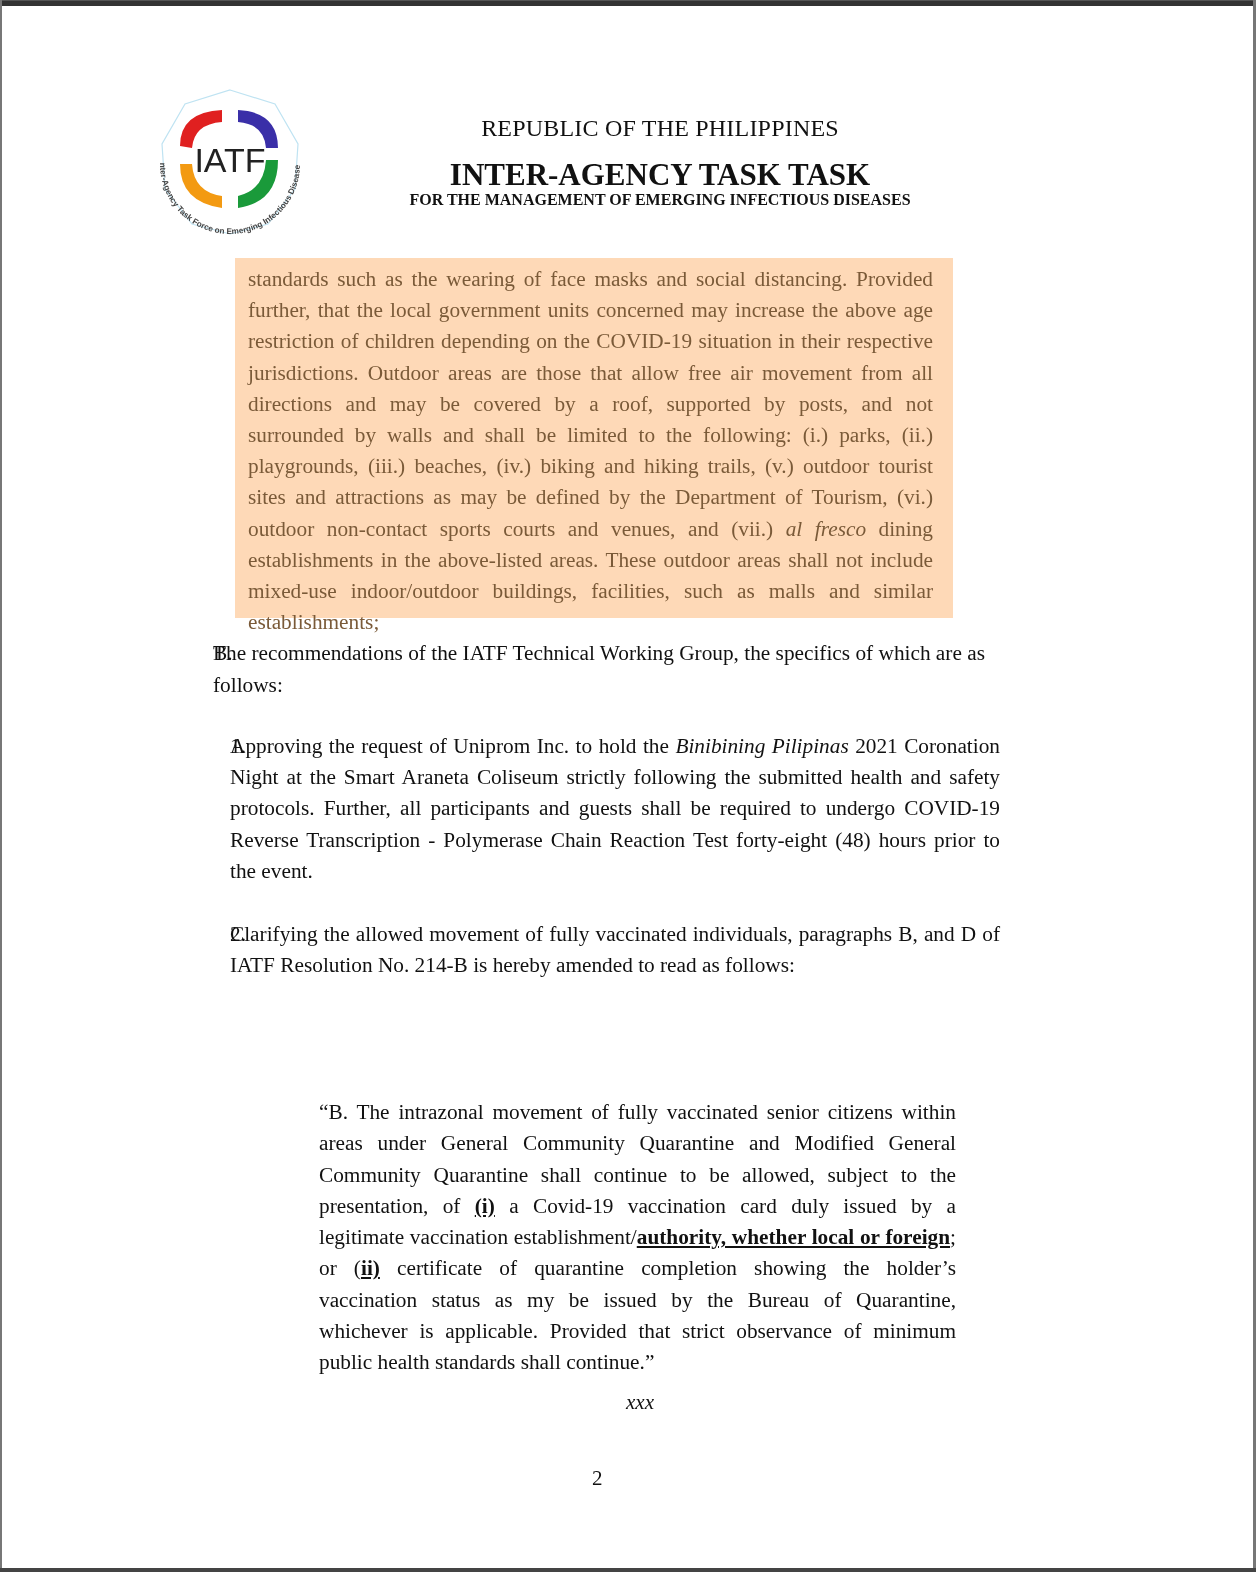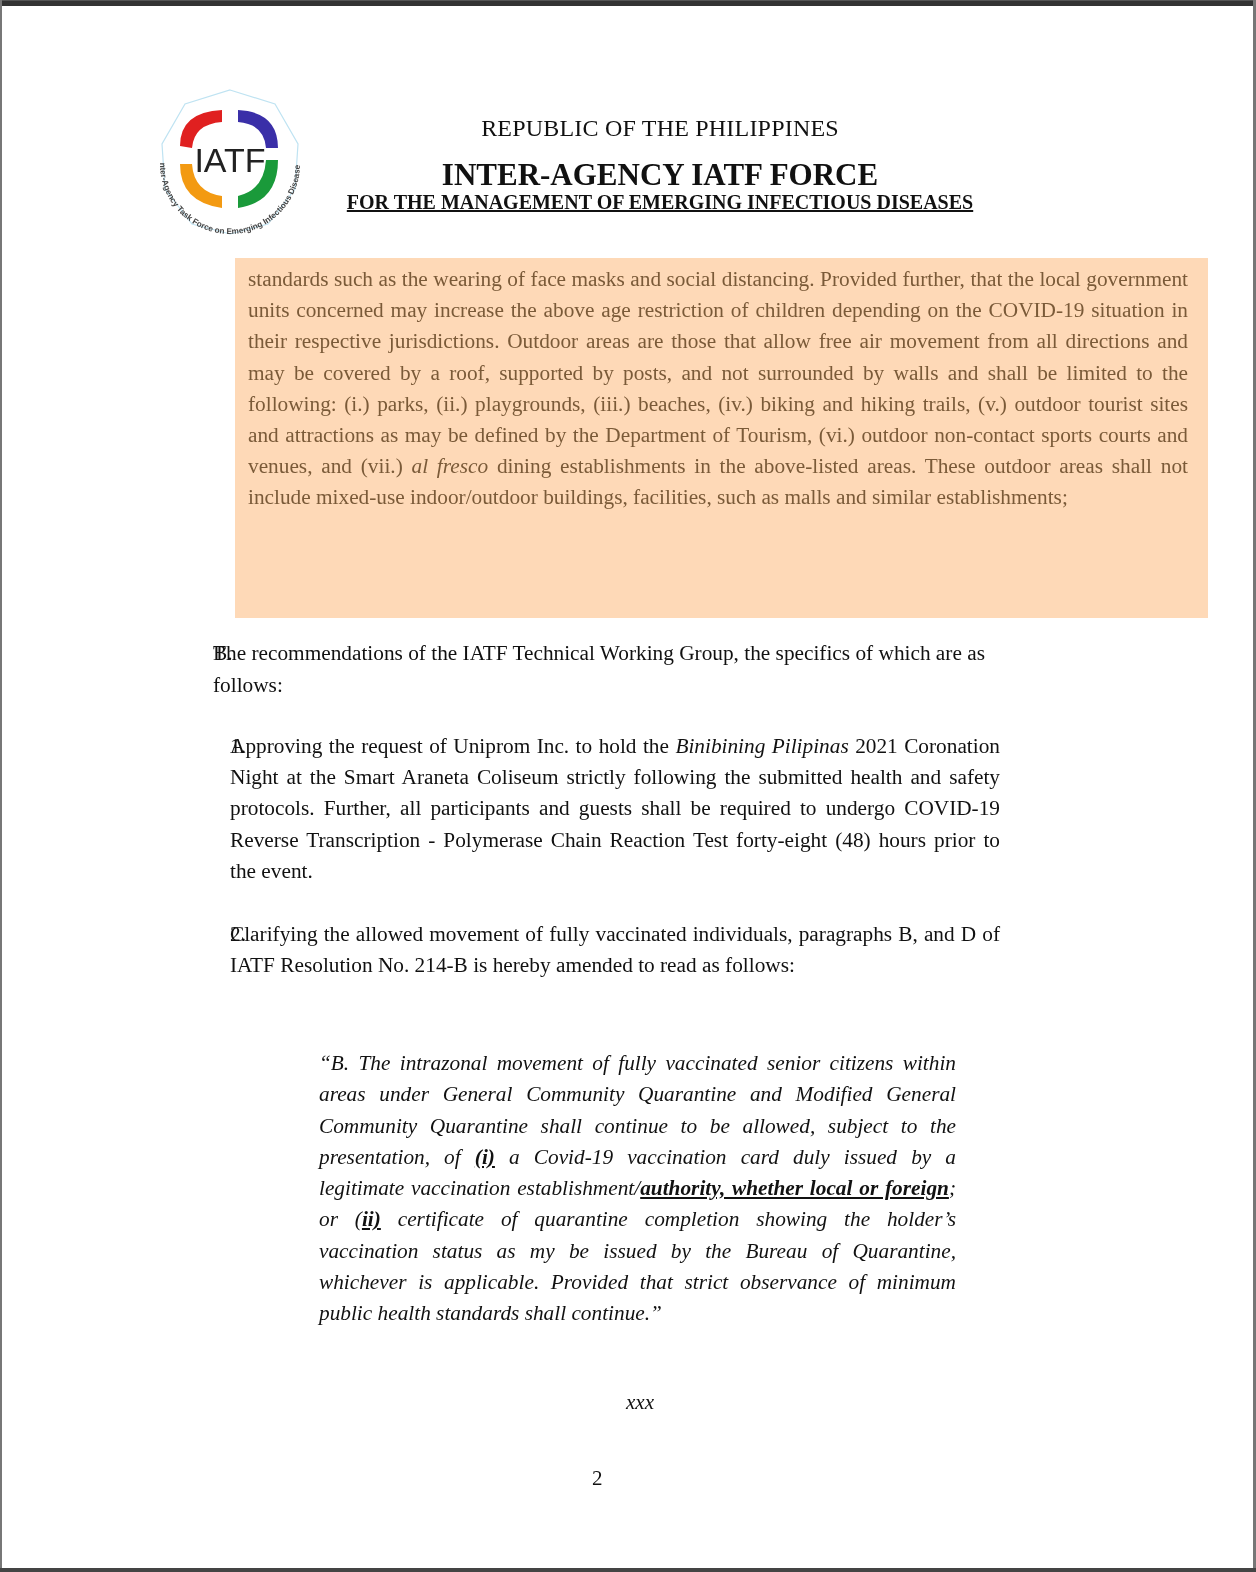--- a/index.html
+++ b/index.html
@@ -12,42 +12,42 @@
     .frame-top { position: absolute; left: 0; top: 0; width: 1256px; height: 6px; background: #333333; border-top: 1px solid #555; box-sizing: border-box; }
     .frame-left { position: absolute; left: 0; top: 0; width: 2px; height: 1572px; background: #777; }
     .frame-right { position: absolute; right: 0; top: 0; width: 3px; height: 1572px; background: #777; }
     .frame-bottom { position: absolute; left: 0; bottom: 0; width: 1256px; height: 4px; background: #444; }
 
     .logo { position: absolute; left: 150px; top: 84px; width: 160px; height: 160px; }
 
     .hdr { position: absolute; left: 300px; top: 116px; width: 720px; text-align: center; line-height: 1; }
     .hdr .l1 { font-size: 24px; letter-spacing: 0.2px; margin-bottom: 19px; }
     .hdr .l2 { font-size: 31px; font-weight: bold; margin-bottom: 2px; }
-    .hdr .l3 { font-size: 20px; font-weight: bold; text-decoration: underline; }
+    .hdr .l3 { font-size: 16px; font-weight: bold; }
 
     .highlight {
-      position: absolute; left: 235px; top: 258px; width: 973px; height: 360px;
+      position: absolute; left: 235px; top: 258px; width: 718px; height: 360px;
       background: #fed9b7; box-sizing: border-box; padding: 6px 20px 0 13px;
     }
     .highlight p {
       margin: 0; font-size: 21.3px; line-height: 31.2px; color: #7a5a38;
       text-align: justify;
     }
 
     .secB { position: absolute; left: 213px; top: 637px; width: 840px; font-size: 21.3px; line-height: 32px; }
     .secB .letter { position: absolute; left: 0; top: 0; }
     .secB .txt { }
 
     .item { position: absolute; left: 230px; width: 770px; font-size: 21.3px; line-height: 31.2px; }
     .item .num { position: absolute; left: 0; top: 0; }
     .item .txt { text-align: justify; }
     .item1 { top: 731px; }
     .item2 { top: 919px; }
 
-    .quote { position: absolute; left: 319px; top: 1048px; width: 637px; font-size: 21.3px; line-height: 31.3px; font-style: italic; text-align: justify; }
+    .quote { position: absolute; left: 319px; top: 1097px; width: 637px; font-size: 21.3px; line-height: 31.3px; text-align: justify; }
     .quote .bu { font-weight: bold; text-decoration: underline; }
 
     .xxx { position: absolute; left: 0; width: 1256px; top: 1390px; text-align: center; font-size: 21px; font-style: italic; padding-left: 24px; box-sizing: border-box; }
     .pagenum { position: absolute; left: 592px; top: 1466px; font-size: 21px; }
   </style>
 </head>
 <body>
 
 <div class="frame-top"></div>
 <div class="frame-left"></div>
@@ -66,21 +66,21 @@
     <path d="M128 76 Q128 118 88 124 L88 112 Q114 106 116 76 Z" fill="#1a9a3a"></path>
     <text x="80" y="88" text-anchor="middle" font-family="Liberation Sans, sans-serif" font-size="34" fill="#222">IATF</text>
     <text font-family="Liberation Sans, sans-serif" font-size="8.2" font-weight="bold" fill="#444">
       <textPath href="#ringPath" startOffset="50%" text-anchor="middle">Inter-Agency Task Force on Emerging Infectious Diseases</textPath>
     </text>
   </svg>
 </div>
 
 <div class="hdr">
   <div class="l1">REPUBLIC OF THE PHILIPPINES</div>
-  <div class="l2">INTER-AGENCY IATF FORCE</div>
+  <div class="l2">INTER-AGENCY TASK TASK</div>
   <div class="l3">FOR THE MANAGEMENT OF EMERGING INFECTIOUS DISEASES</div>
 </div>
 
 <div class="highlight">
   <p><span>standards such as the wearing of face masks and social distancing. Provided further, that the local government units concerned may increase the above age restriction of children depending on the COVID-19 situation in their respective jurisdictions. Outdoor areas are those that allow free air movement from all directions and may be covered by a roof, supported by posts, and not surrounded by walls and shall be limited to the following: (i.) parks, (ii.) playgrounds, (iii.) beaches, (iv.) biking and hiking trails, (v.) outdoor tourist sites and attractions as may be defined by the Department of Tourism, (vi.) outdoor non-contact sports courts and venues, and (vii.) </span><i>al fresco</i><span> dining establishments in the above-listed areas. These outdoor areas shall not include mixed-use indoor/outdoor buildings, facilities, such as malls and similar establishments;</span></p>
 </div>
 
 <div class="secB">
   <span class="letter">B.</span>
   <div class="txt">The recommendations of the IATF Technical Working Group, the specifics of which are as follows:</div>

